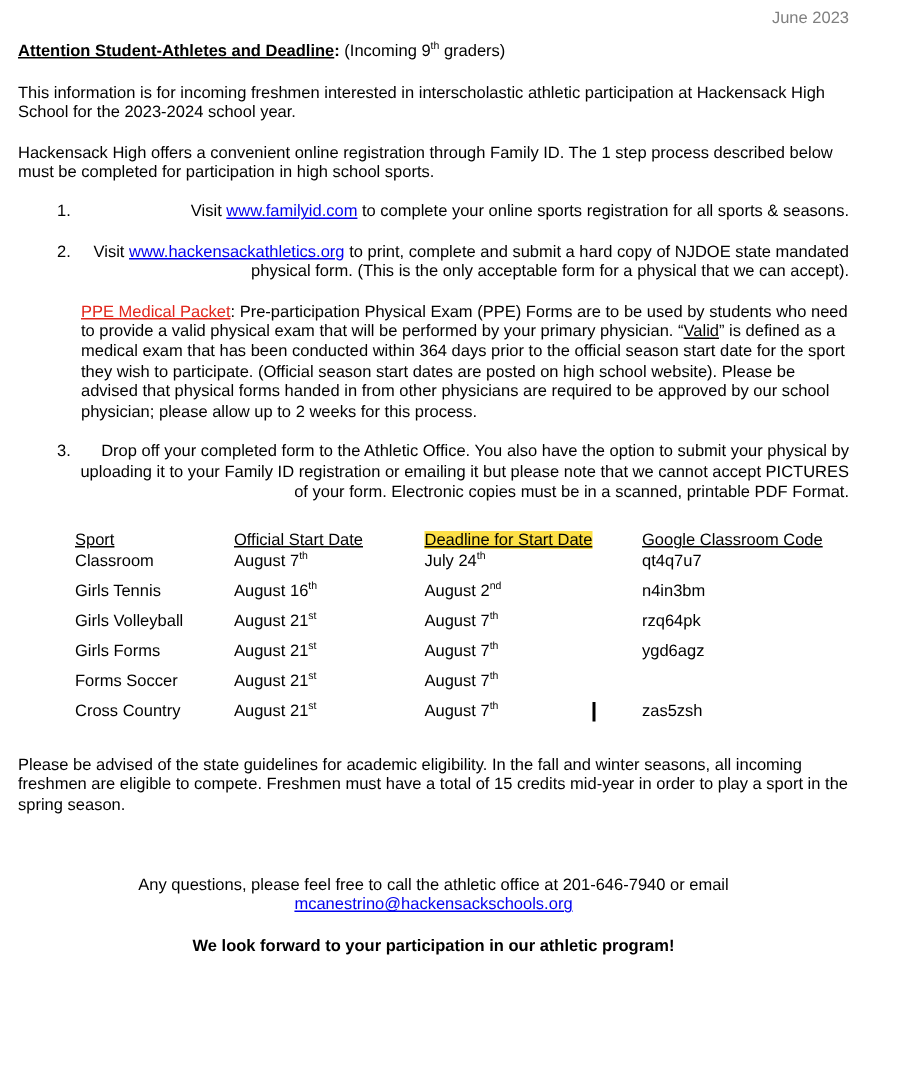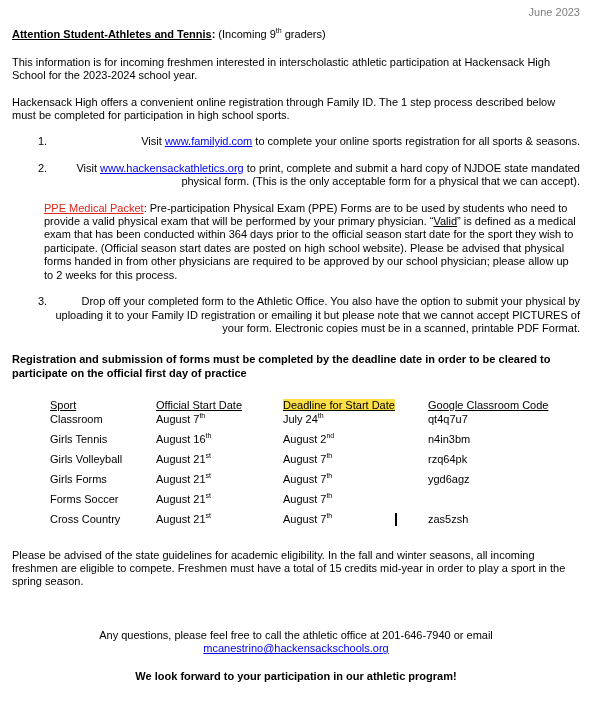--- a/index.html
+++ b/index.html
@@ -7,21 +7,21 @@
     width: 602px;
     height: 726px;
     background: #ffffff;
     font-family: "Liberation Sans", sans-serif;
     font-size: 11px;
     line-height: 13.4px;
     color: #000000;
     position: relative;
     overflow: hidden;
   }
-  .page { padding: 6px 22px 0 12px; }
+  .page { padding: 6px 36px 0 12px; }
 
   .date-line {
     text-align: right;
     color: #7f7f7f;
     margin-bottom: 9px;
   }
 
   .doc-title { margin-bottom: 14px; }
   .doc-title .emph { font-weight: bold; text-decoration: underline; }
   .doc-title .colon { font-weight: bold; }
@@ -32,21 +32,21 @@
     line-height: 0;
   }
 
   .para { margin-bottom: 13px; }
 
   .steps { margin-left: 26px; }
   .step { display: flex; margin-bottom: 13px; }
   .step .num { width: 15px; flex: none; }
   .step .step-body { flex: 1; text-align: right; }
 
-  .ppe-para { margin-left: 6px; margin-bottom: 13px; }
+  .ppe-para { margin-left: 16px; margin-bottom: 13px; }
   .ppe-label { color: #e1251b; text-decoration: underline; }
 
   .hyperlink { color: #0000ee; text-decoration: underline; cursor: pointer; }
 
   .underlined { text-decoration: underline; }
 
   .notice {
     font-weight: bold;
     margin-top: 18px;
     margin-bottom: 0;
@@ -88,21 +88,21 @@
   }
 </style>
 </head>
 <body>
 
 <div class="page">
 
   <div class="date-line">June 2023</div>
 
   <div class="doc-title">
-    <span class="emph">Attention Student-Athletes and Tennis</span><span class="colon">:</span><span>  (Incoming 9</span><span class="sup">th</span><span> graders)</span>
+    <span class="emph">Attention Student-Athletes and Deadline</span><span class="colon">:</span><span>  (Incoming 9</span><span class="sup">th</span><span> graders)</span>
   </div>
 
   <div class="para">This information is for incoming freshmen interested in interscholastic athletic participation at Hackensack High School for the 2023-2024 school year.</div>
 
   <div class="para">Hackensack High offers a convenient online registration through Family ID.  The 1 step process described below must be completed for participation in high school sports.</div>
 
   <div class="steps">
 
     <div class="step">
       <span class="num">1.</span>
@@ -118,21 +118,20 @@
       <span class="ppe-label">PPE Medical Packet</span><span>:  </span><span>Pre-participation Physical Exam (PPE) Forms are to be used by students who need to provide a valid physical exam that will be performed by your primary physician.  “</span><span class="underlined">Valid</span><span>” is defined as a medical exam that has been conducted within 364 days prior to the official season start date for the sport they wish to participate. (Official season start dates are posted on high school website).  Please be advised that physical forms handed in from other physicians are required to be approved by our school physician; please allow up to 2 weeks for this process.</span>
     </div>
 
     <div class="step">
       <span class="num">3.</span>
       <span class="step-body">Drop off your completed form to the Athletic Office. You also have the option to submit your physical by uploading it to your Family ID registration or emailing it but please note that we cannot accept PICTURES of your form. Electronic copies must be in a scanned, printable PDF Format.</span>
     </div>
 
   </div>
 
-  <div class="notice">Registration and submission of forms must be completed by the deadline date in order to be cleared to participate on the official first day of practice</div>
 
   <div class="sched-table">
 
     <div class="trow thead">
       <div class="c-sport"><span class="hcell-text">Sport</span></div>
       <div class="c-start"><span class="hcell-text">Official Start Date</span></div>
       <div class="c-deadline"><span class="hcell-text hl">Deadline for Start Date</span></div>
       <div class="c-code"><span class="hcell-text">Google Classroom Code</span></div>
     </div>
 

